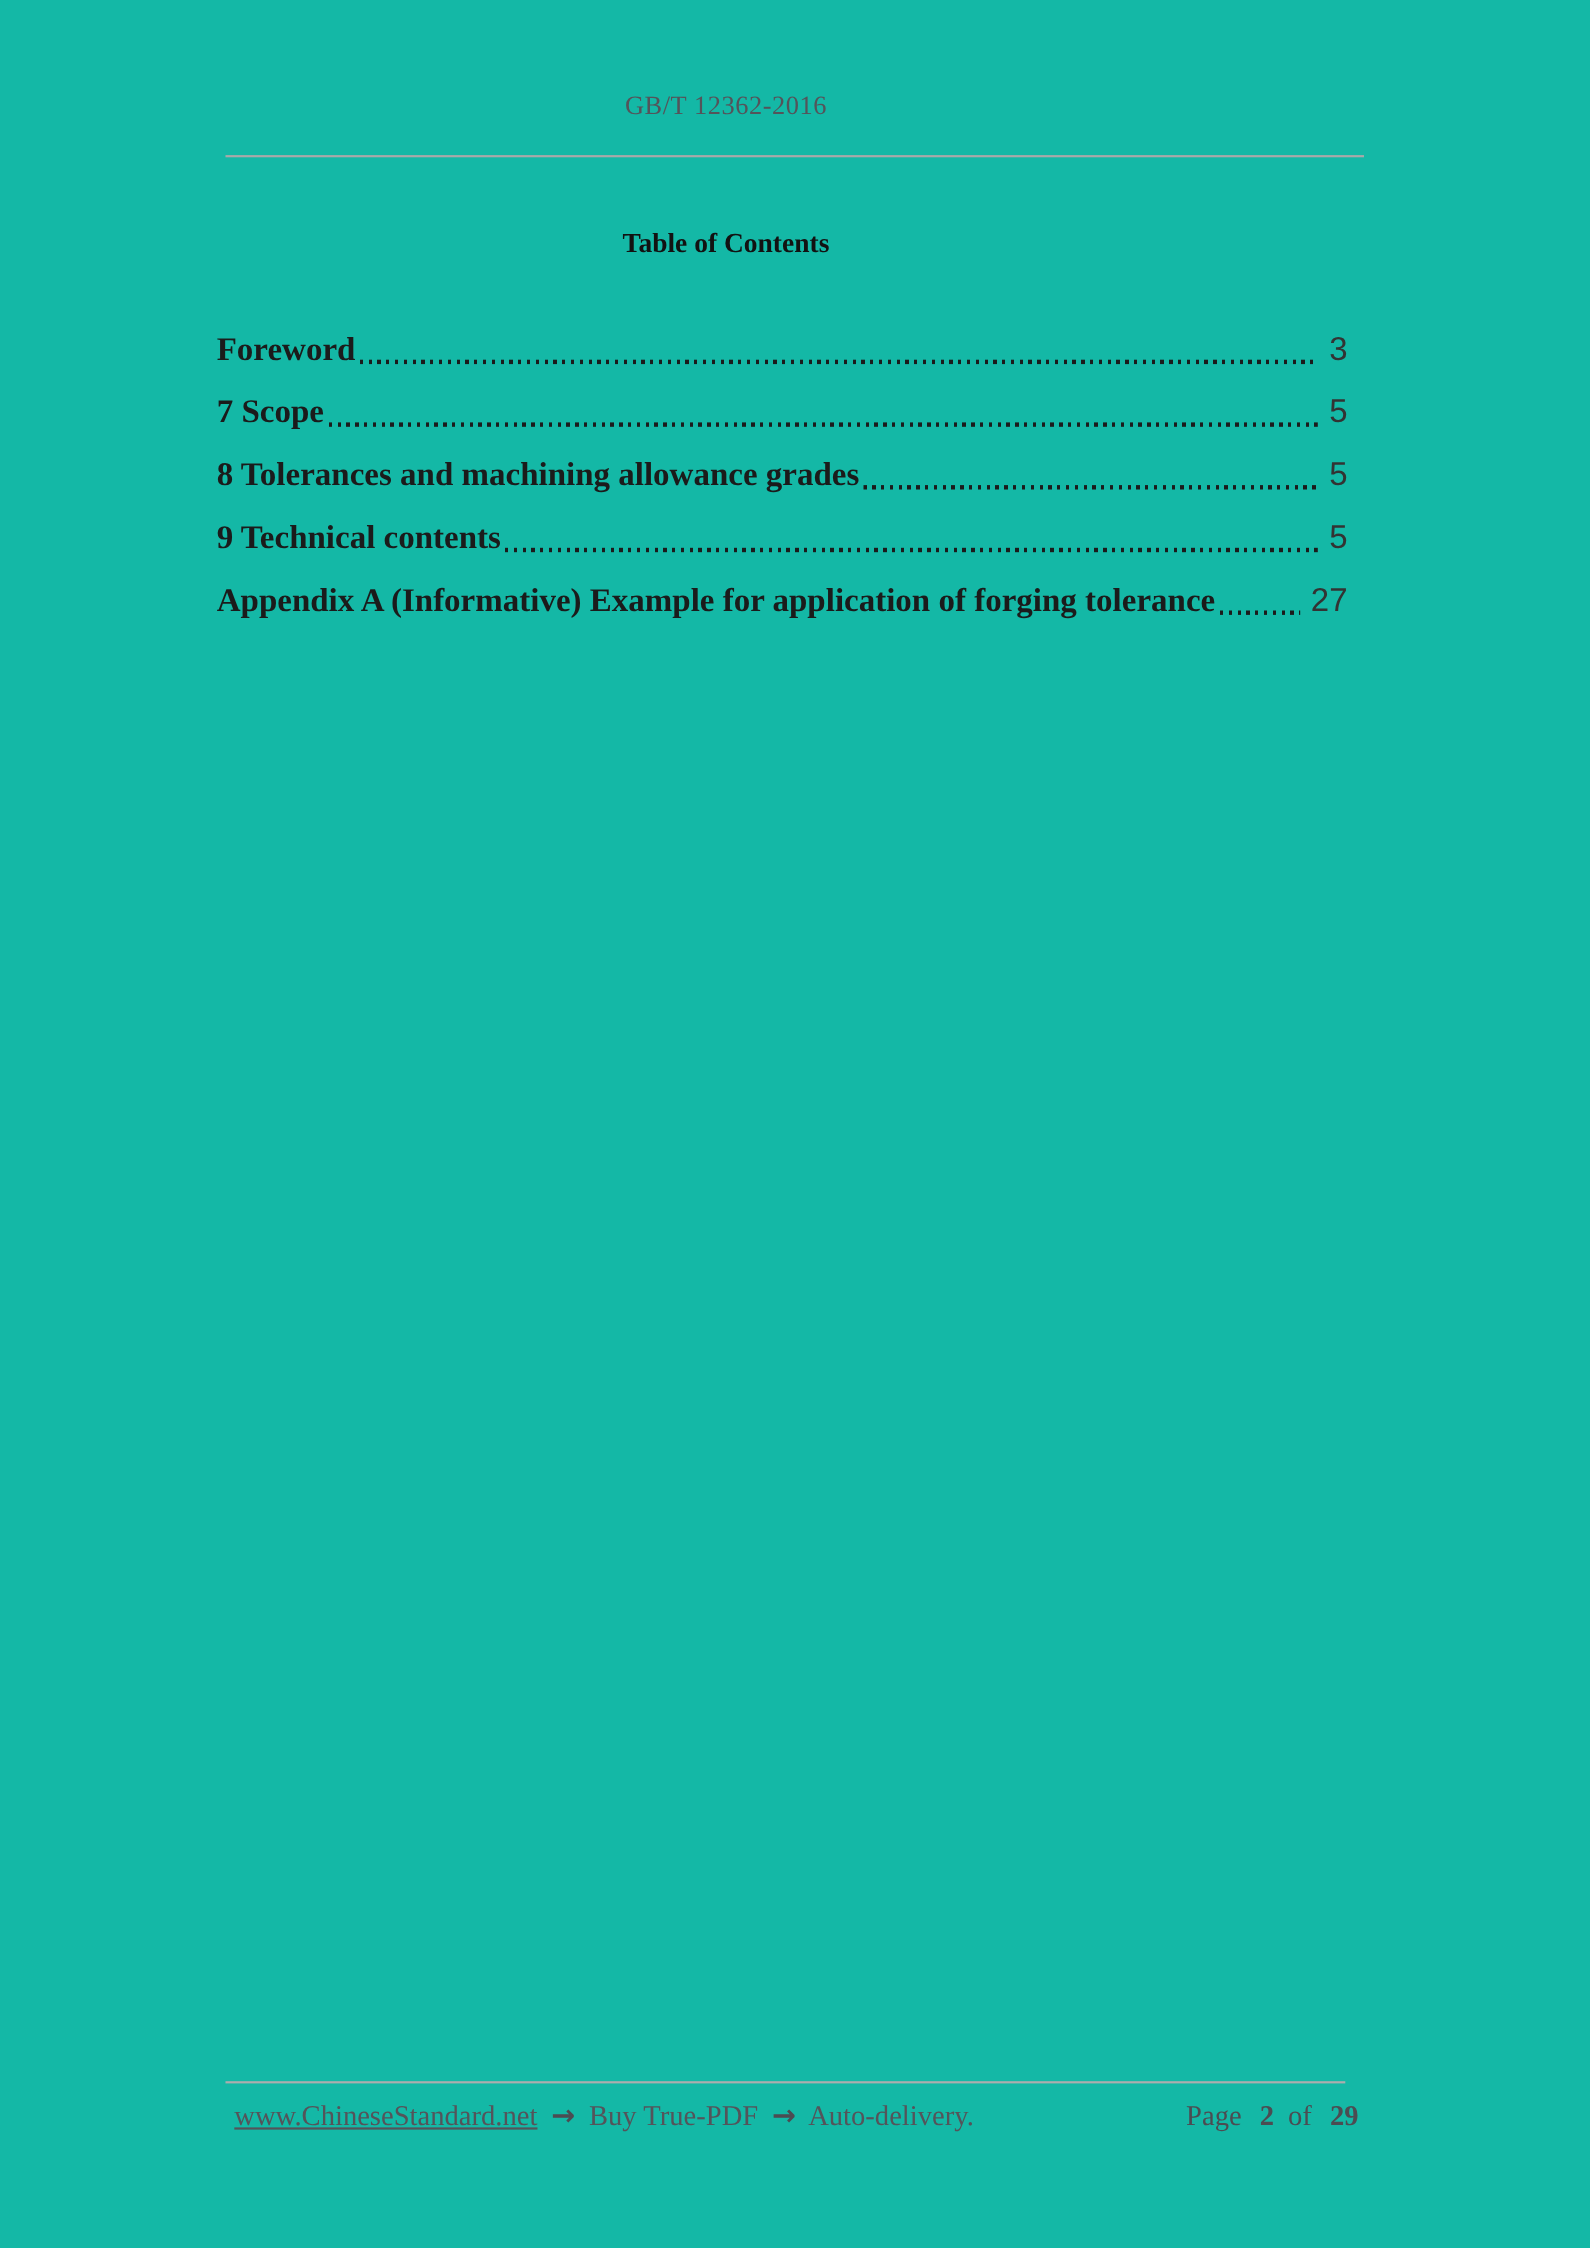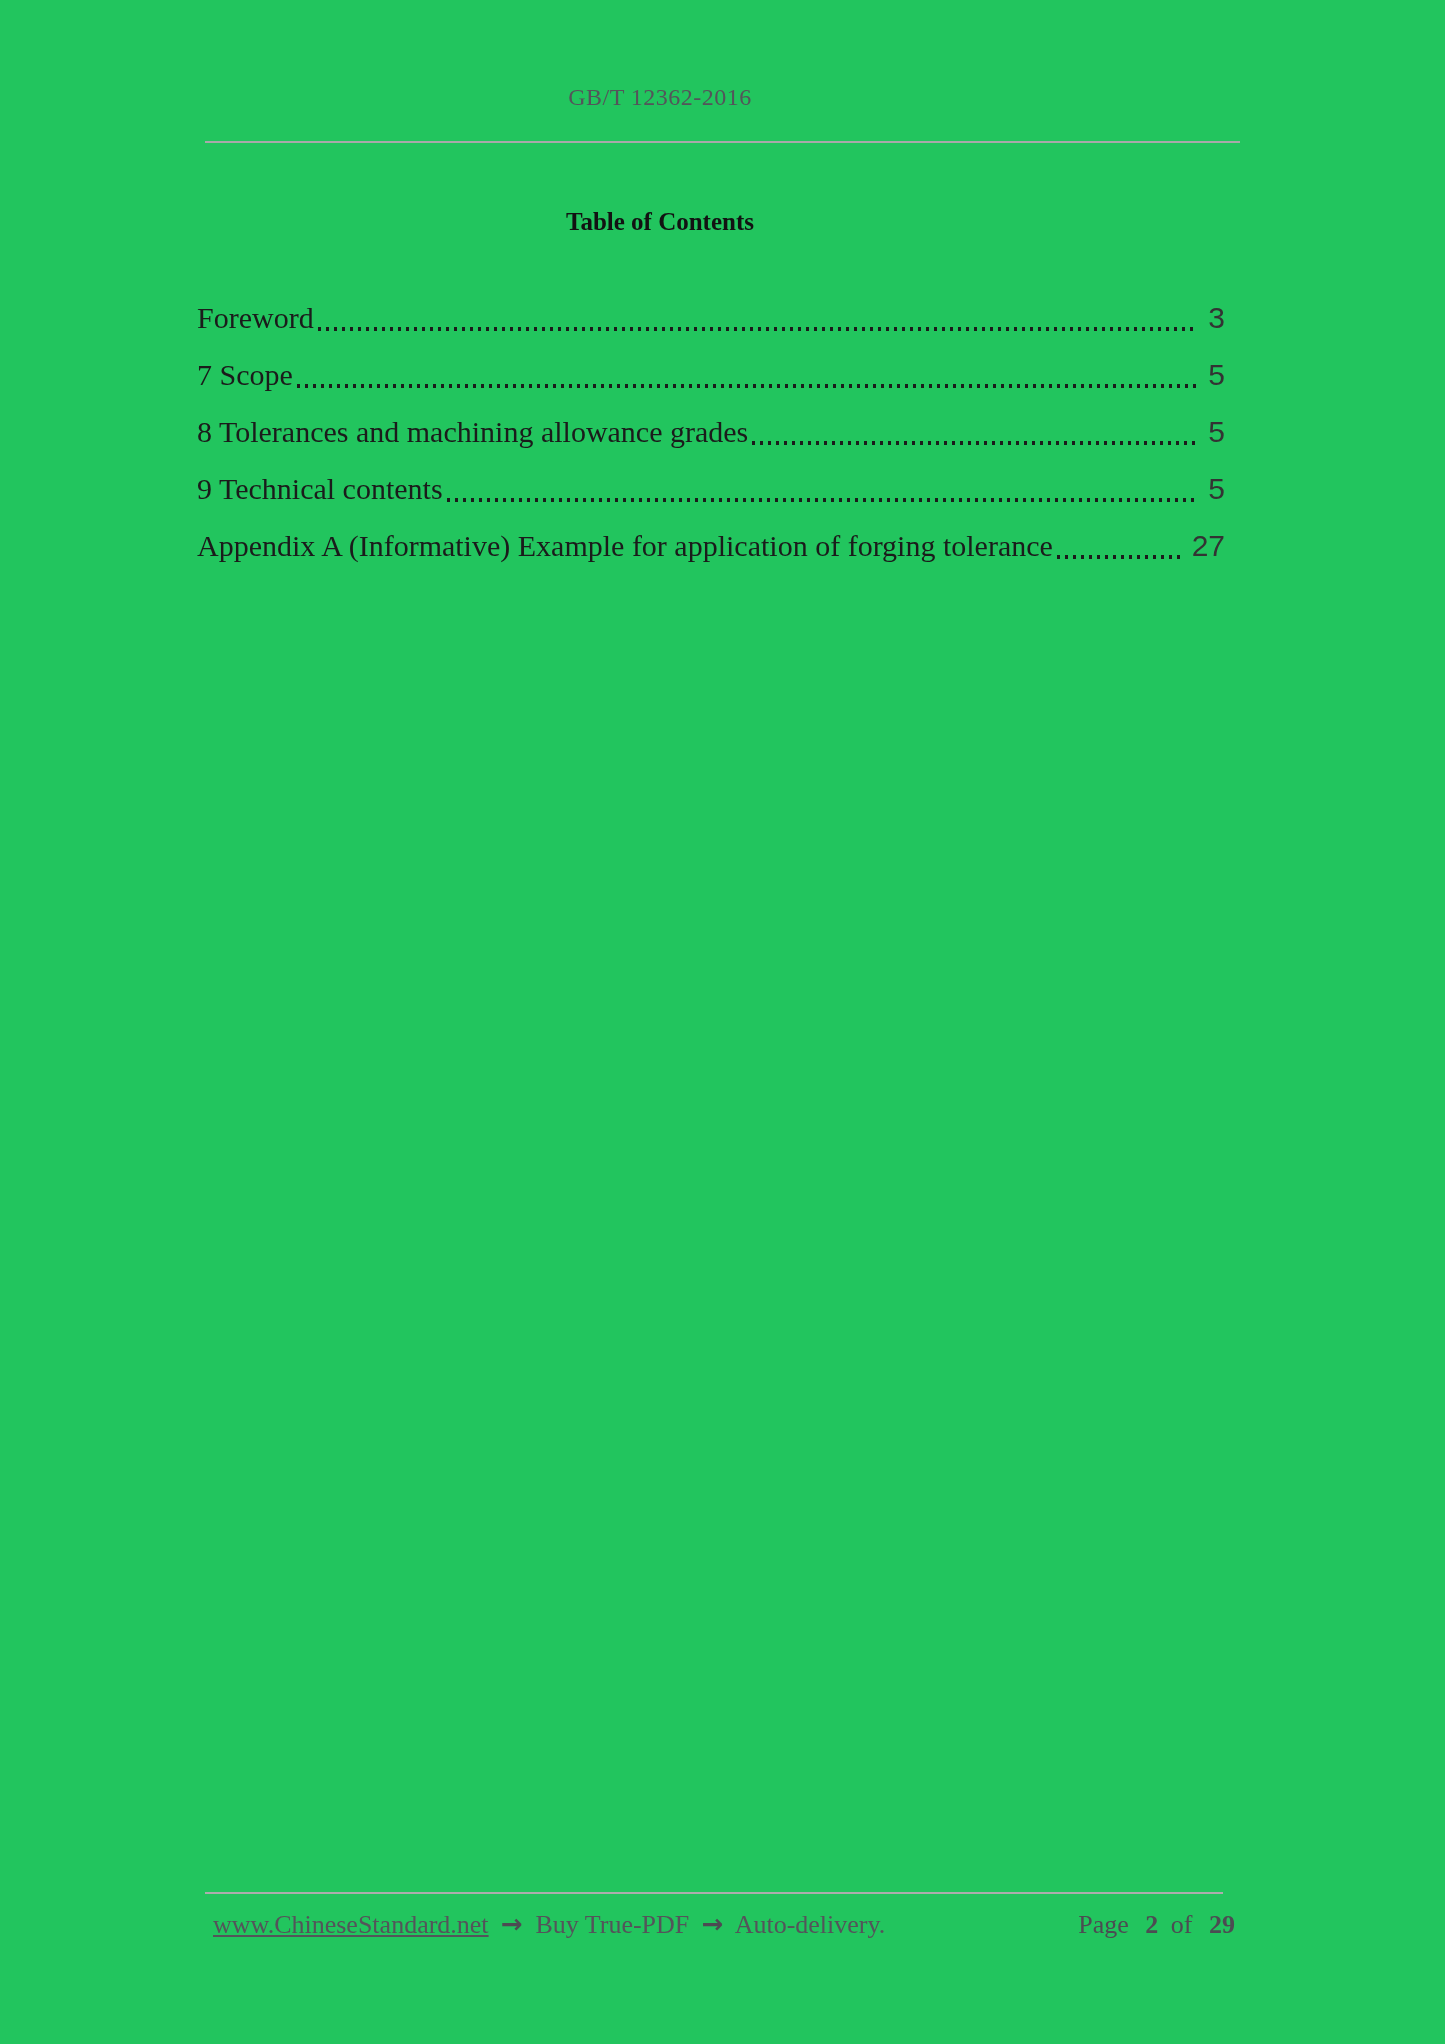--- a/index.html
+++ b/index.html
@@ -4,21 +4,21 @@
 <style>
   html, body {
     margin: 0;
     padding: 0;
     background: #ffffff;
   }
   .page {
     position: relative;
     width: 1445px;
     height: 2044px;
-    background: #22c55e;
+    background: #14b8a6;
     overflow: hidden;
     font-family: "Liberation Serif", serif;
   }
 
   
   .doc-header {
     position: absolute;
     top: 82px;
     left: 197px;
     width: 926px;
@@ -62,20 +62,21 @@
     align-items: baseline;
     height: 40px;
     line-height: 40px;
     margin-bottom: 17px;
     font-size: 30px;
     color: #1b1b1b;
     white-space: nowrap;
   }
   .toc-label {
     flex: 0 0 auto;
+    font-weight: bold;
   }
   .toc-leader {
     flex: 1 1 auto;
     align-self: flex-end;
     height: 4px;
     margin: 0 10px 7px 4px;
     background-image: repeating-linear-gradient(
       to right,
       #1b1b1b 0px, #1b1b1b 3px,
       transparent 3px, transparent 8px);

